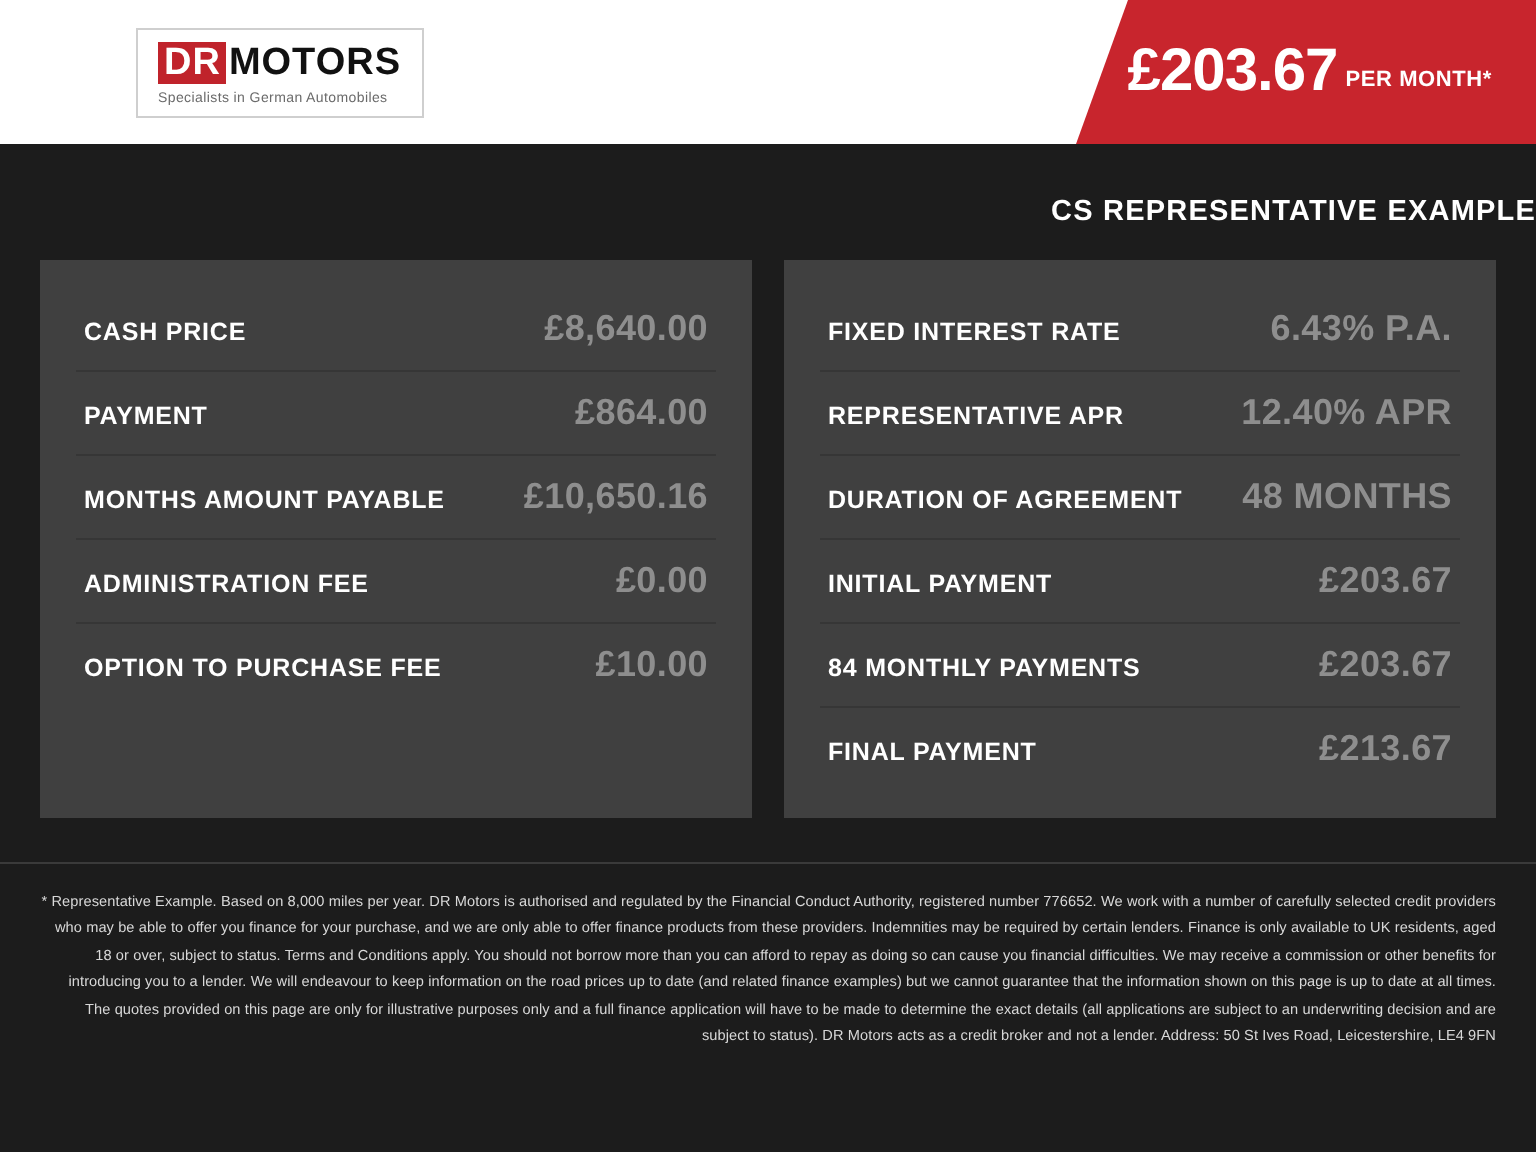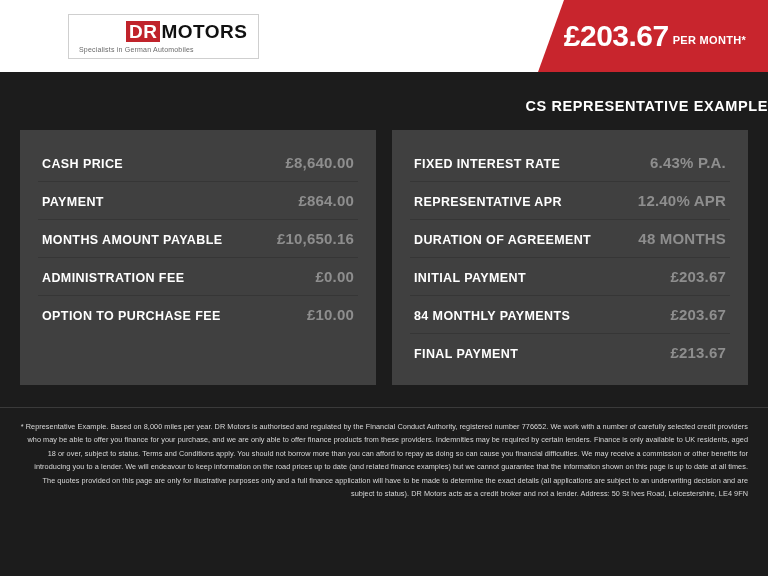--- a/index.html
+++ b/index.html
@@ -37,21 +37,20 @@
     letter-spacing: 0.5px;
     color: #111;
     white-space: nowrap;
   }
   .logo-title .dr {
     color: #fff;
     background: #c0232b;
     padding: 1px 3px 1px 3px;
     margin-right: 1px;
     display: inline-block;
-    margin-left: 47px;
   }
   .logo-sub {
     margin-top: 4px;
     font-size: 7px;
     color: #6a6a6a;
     letter-spacing: 0.2px;
     white-space: nowrap;
   }
 
   .price-banner {
@@ -114,21 +113,21 @@
     border-top: 1px solid #363636;
   }
   .row .label {
     color: #ffffff;
     font-size: 12.5px;
     font-weight: bold;
     letter-spacing: 0.4px;
   }
   .row .value {
     color: #8e8e8e;
-    font-size: 15px;
+    font-size: 18px;
     font-weight: bold;
     letter-spacing: 0.2px;
     text-align: right;
     white-space: nowrap;
   }
 
   
   .footer-sep {
     margin: 22px 0 0 0;
     height: 1px;

